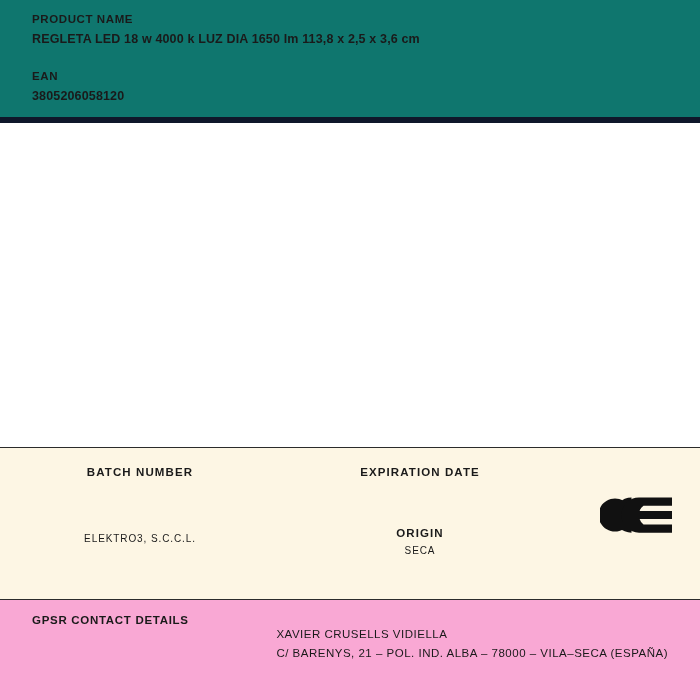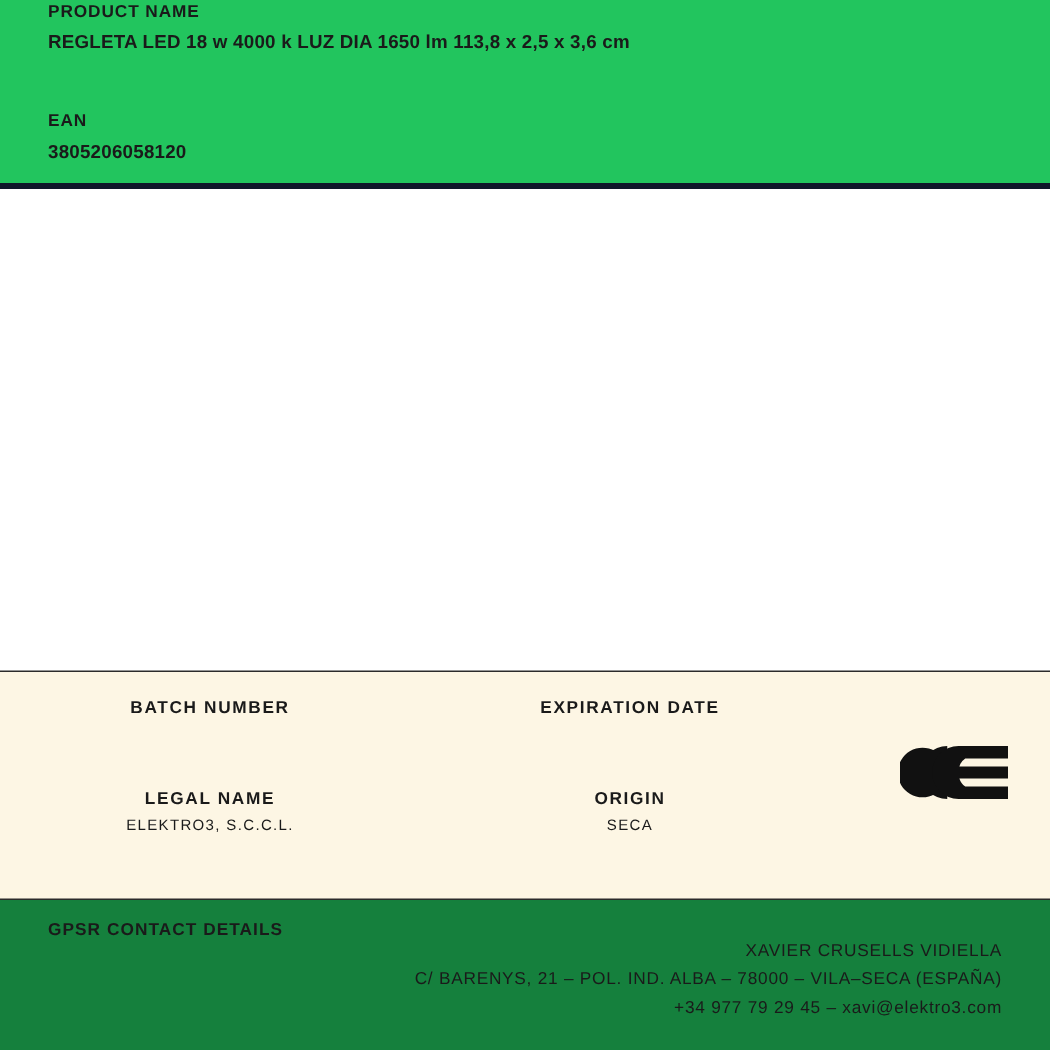--- a/index.html
+++ b/index.html
@@ -18,41 +18,41 @@
     position: relative;
     width: 700px;
     height: 700px;
     box-sizing: border-box;
     display: flex;
     flex-direction: column;
   }
 
   
   .top-block {
-    background: #22c55e;
-    padding: 2px 32px 14px 32px;
+    background: #0f766e;
+    padding: 13px 32px 14px 32px;
     box-sizing: border-box;
-    border-bottom: 4px solid #0f172a;
+    border-bottom: 6px solid #0f172a;
   }
   .field-label {
     font-size: 11.5px;
     font-weight: bold;
     letter-spacing: 0.6px;
     color: #1a1a1a;
     margin: 0 0 7px 0;
   }
   .field-value {
     font-size: 12.5px;
     font-weight: bold;
     letter-spacing: 0.15px;
     color: #1a1a1a;
     margin: 0;
   }
   .field-group + .field-group {
-    margin-top: 40px;
+    margin-top: 24px;
   }
 
   
   .blank-area {
     background: #ffffff;
     flex: 1 1 auto;
     border-bottom: 1px solid #2b2b2b;
   }
 
   
@@ -97,38 +97,37 @@
   .ce-mark {
     position: absolute;
     right: 28px;
     top: 40px;
     width: 72px;
     height: 54px;
   }
 
   
   .footer-block {
-    background: #15803d;
+    background: #f9a8d4;
     padding: 14px 32px 12px 32px;
     box-sizing: border-box;
     display: flex;
     justify-content: space-between;
     align-items: flex-start;
     height: 100px;
   }
   .gpsr-label {
     font-size: 11.5px;
     font-weight: bold;
     letter-spacing: 0.7px;
     color: #1a1a1a;
     margin: 0;
     white-space: nowrap;
   }
   .gpsr-right {
-    text-align: right;
     padding-top: 14px;
   }
   .gpsr-line {
     font-size: 11.5px;
     letter-spacing: 0.5px;
     color: #1a1a1a;
     margin: 0 0 7px 0;
     white-space: nowrap;
   }
   .gpsr-line:last-child {
@@ -161,21 +160,20 @@
       </div>
       <div class="mid-cell">
         <p class="mid-label">EXPIRATION DATE</p>
         <p class="mid-value"></p>
       </div>
       <div class="mid-cell spacer"></div>
     </div>
 
     <div class="mid-row mid-row-2">
       <div class="mid-cell">
-        <p class="mid-label">LEGAL NAME</p>
         <p class="mid-value">ELEKTRO3, S.C.C.L.</p>
       </div>
       <div class="mid-cell">
         <p class="mid-label">ORIGIN</p>
         <p class="mid-value">SECA</p>
       </div>
       <div class="mid-cell spacer"></div>
     </div>
 
     <svg class="ce-mark" viewBox="0 0 96 72" aria-hidden="true">
@@ -184,17 +182,16 @@
 
       <path d="M52 12.5 a 23.5 23.5 0 0 0 0 47 L96 59.5 L96 48.5 L58 48.5 a 12.8 12.8 0 0 1 -5.2 -7.1 L96 41.4 L96 30.6 L52.8 30.6 a 12.8 12.8 0 0 1 5.2 -7.1 L96 23.5 L96 12.5 Z" fill="#111111"></path>
     </svg>
   </div>
 
   <div class="footer-block">
     <p class="gpsr-label">GPSR CONTACT DETAILS</p>
     <div class="gpsr-right">
       <p class="gpsr-line">XAVIER CRUSELLS VIDIELLA</p>
       <p class="gpsr-line">C/ BARENYS, 21 – POL. IND. ALBA – 78000 – VILA–SECA (ESPAÑA)</p>
-      <p class="gpsr-line">+34 977 79 29 45 – xavi@elektro3.com</p>
     </div>
   </div>
 
 </div>
 
 </body></html>

